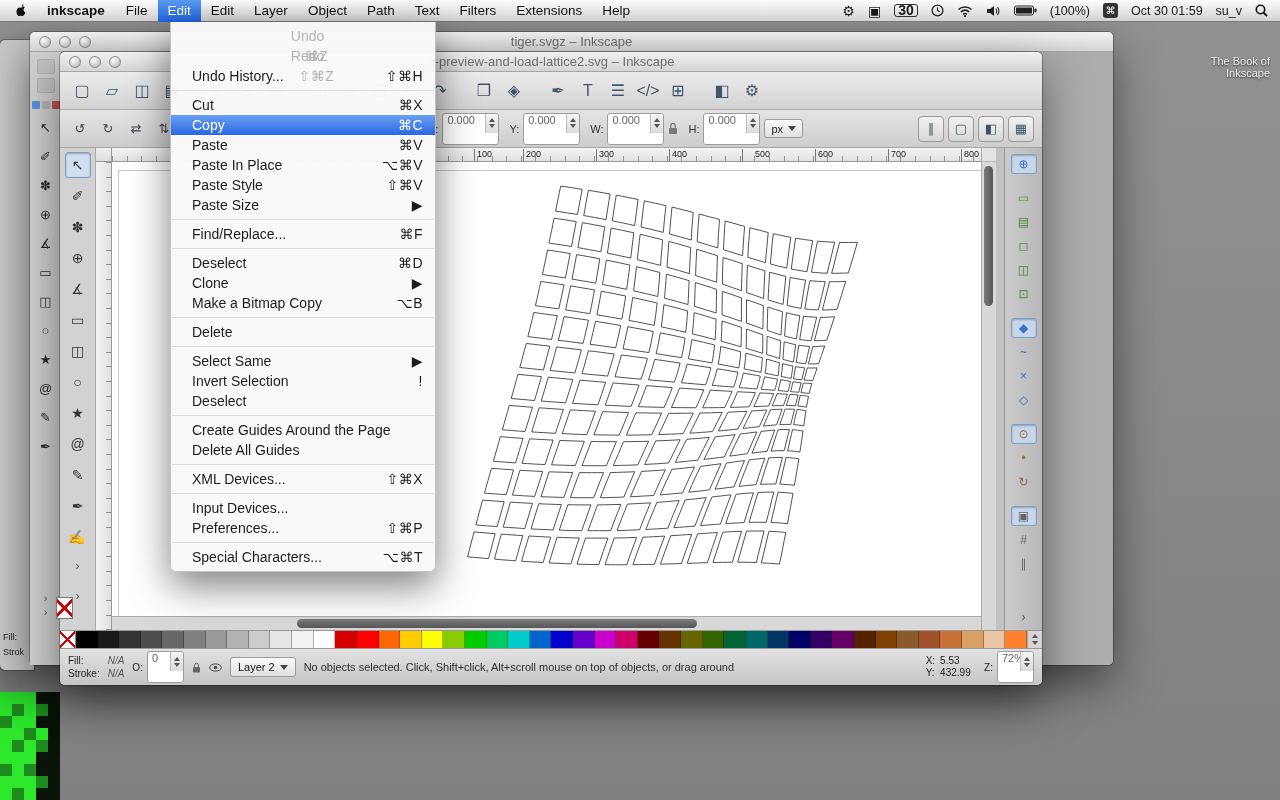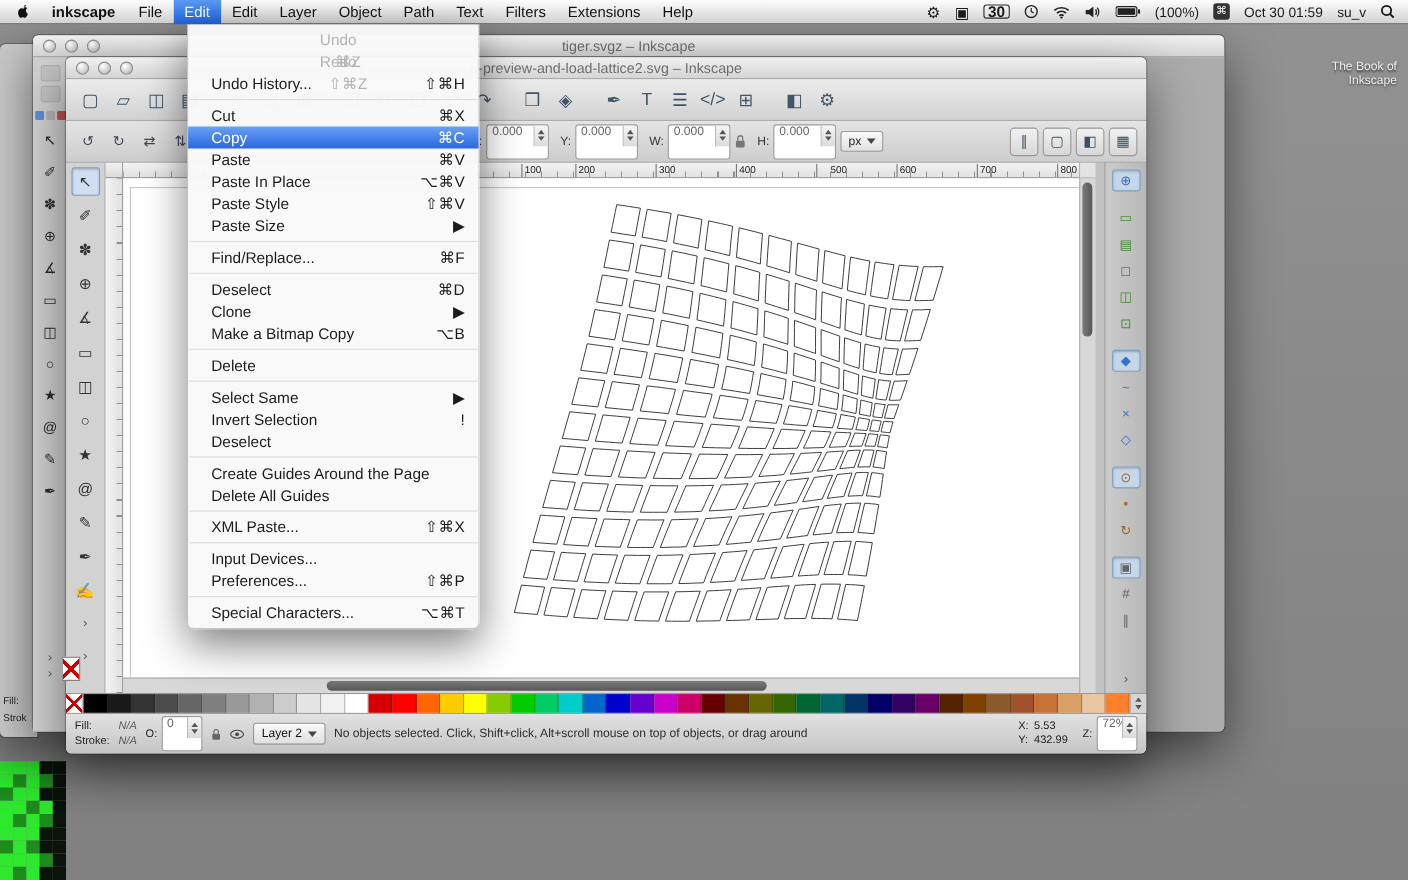--- a/index.html
+++ b/index.html
@@ -967,21 +967,21 @@
       <span class="mi-label">Delete All Guides</span>
       <span class="mi-shortcut"></span>
     </div>
 
     <div class="menu-row separator">
       
       
     </div>
 
     <div class="menu-row">
-      <span class="mi-label">XML Paste...</span>
+      <span class="mi-label">XML Devices...</span>
       <span class="mi-shortcut">⇧⌘X</span>
     </div>
 
     <div class="menu-row separator">
       
       
     </div>
 
     <div class="menu-row">
       <span class="mi-label">Input Devices...</span>

